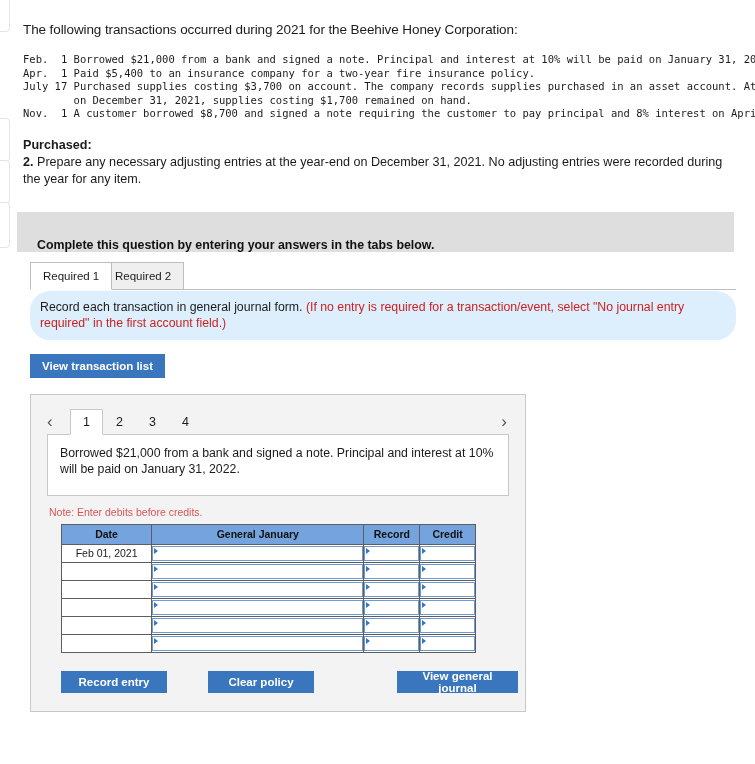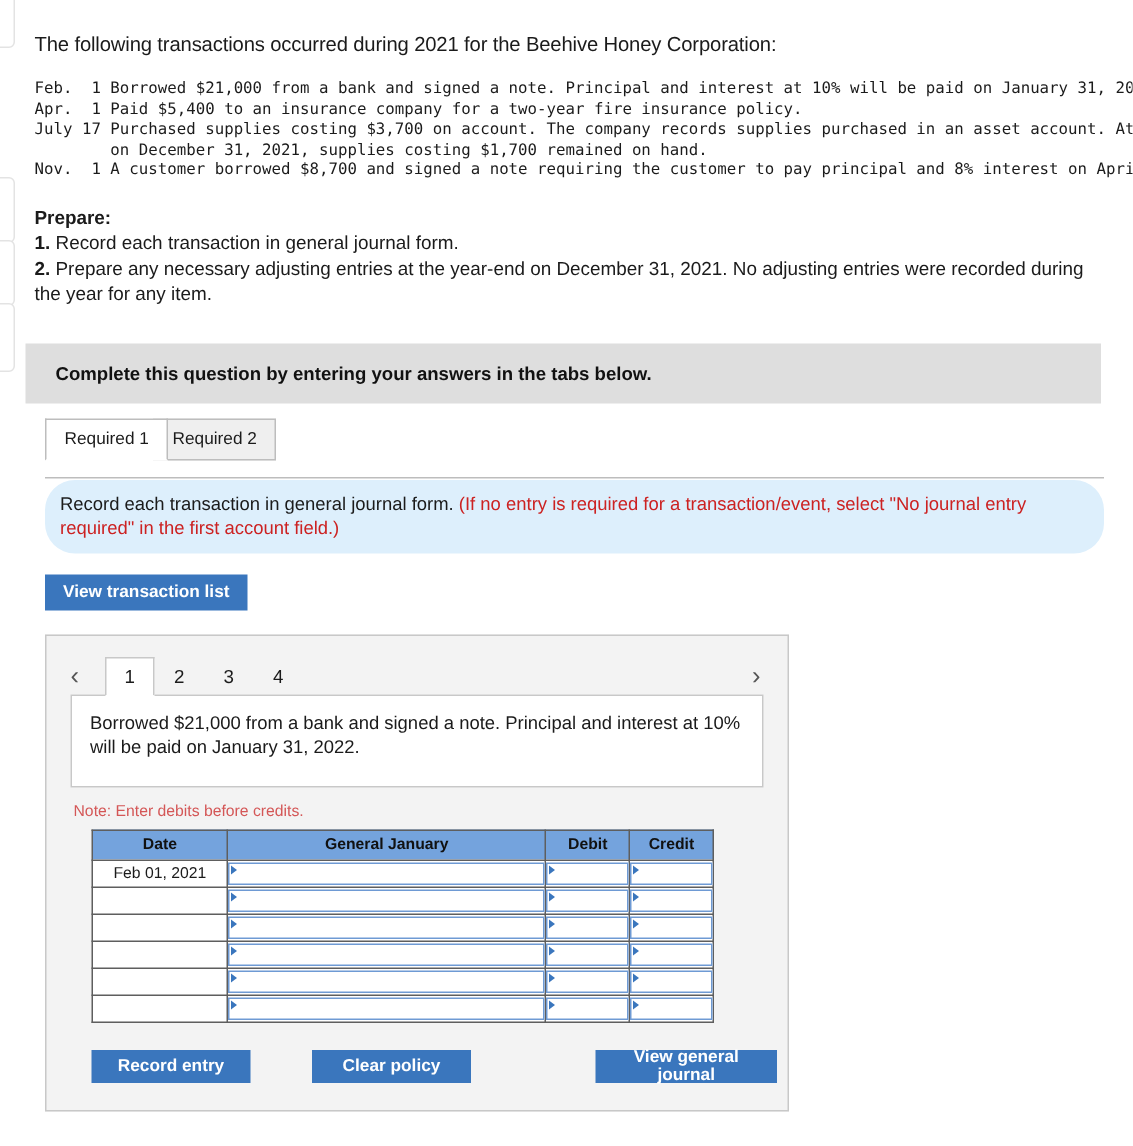--- a/index.html
+++ b/index.html
@@ -62,32 +62,32 @@
   }
   .required-block .hdr { font-weight: bold; }
   .required-block .num { font-weight: bold; }
 
   .gray-banner {
     margin: 24px 0 0 17px;
     width: 717px;
     height: 40px;
     background: #dedede;
     display: flex;
-    align-items: center;
+    align-items: flex-end;
   }
   .gray-banner span {
     margin-left: 20px;
     font-weight: bold;
     font-size: 12.4px;
     color: #111111;
   }
 
   
   .tabstrip {
-    margin: 10px 0 12px 30px;
+    margin: 10px 0 0 30px;
     width: 706px;
     height: 28px;
     position: relative;
   }
   .tab {
     position: absolute;
     top: 0;
     height: 28px;
     box-sizing: border-box;
     border: 1px solid #bdbdbd;
@@ -302,22 +302,21 @@
 
   <div class="intro">The following transactions occurred during 2021 for the Beehive Honey Corporation:</div>
 
   <div class="txn-list">Feb.  1 Borrowed $21,000 from a bank and signed a note. Principal and interest at 10% will be paid on January 31, 2022.
 Apr.  1 Paid $5,400 to an insurance company for a two-year fire insurance policy.
 July 17 Purchased supplies costing $3,700 on account. The company records supplies purchased in an asset account. At the year-end
         on December 31, 2021, supplies costing $1,700 remained on hand.
 Nov.  1 A customer borrowed $8,700 and signed a note requiring the customer to pay principal and 8% interest on April 30, 2022.</div>
 
   <div class="required-block">
-    <div class="hdr">Prepare:</div>
-    <div><span class="num">1.</span><span> Record each transaction in general journal form.</span></div>
+    <div class="hdr">Purchased:</div>
     <div><span class="num">2.</span><span> Prepare any necessary adjusting entries at the year-end on December 31, 2021. No adjusting entries were recorded during the year for any item.</span></div>
   </div>
 
   <div class="gray-banner">
     <span>Complete this question by entering your answers in the tabs below.</span>
   </div>
 
   <div class="tabstrip">
     <div class="tab t0 active">
       <span>Required 1</span>
@@ -357,21 +356,21 @@
       <colgroup>
         <col class="col-date">
           <col class="col-gj">
           <col class="col-debit">
           <col class="col-credit">
       </colgroup>
       <thead>
         <tr>
           <th>Date</th>
           <th>General January</th>
-          <th>Debit</th>
+          <th>Record</th>
           <th>Credit</th>
         </tr>
       </thead>
       <tbody>
         <tr>
           <td class="date-cell">Feb 01, 2021</td>
           <td class="input-cell">
               <div class="cellbox"></div>
             </td>
           <td class="input-cell">

